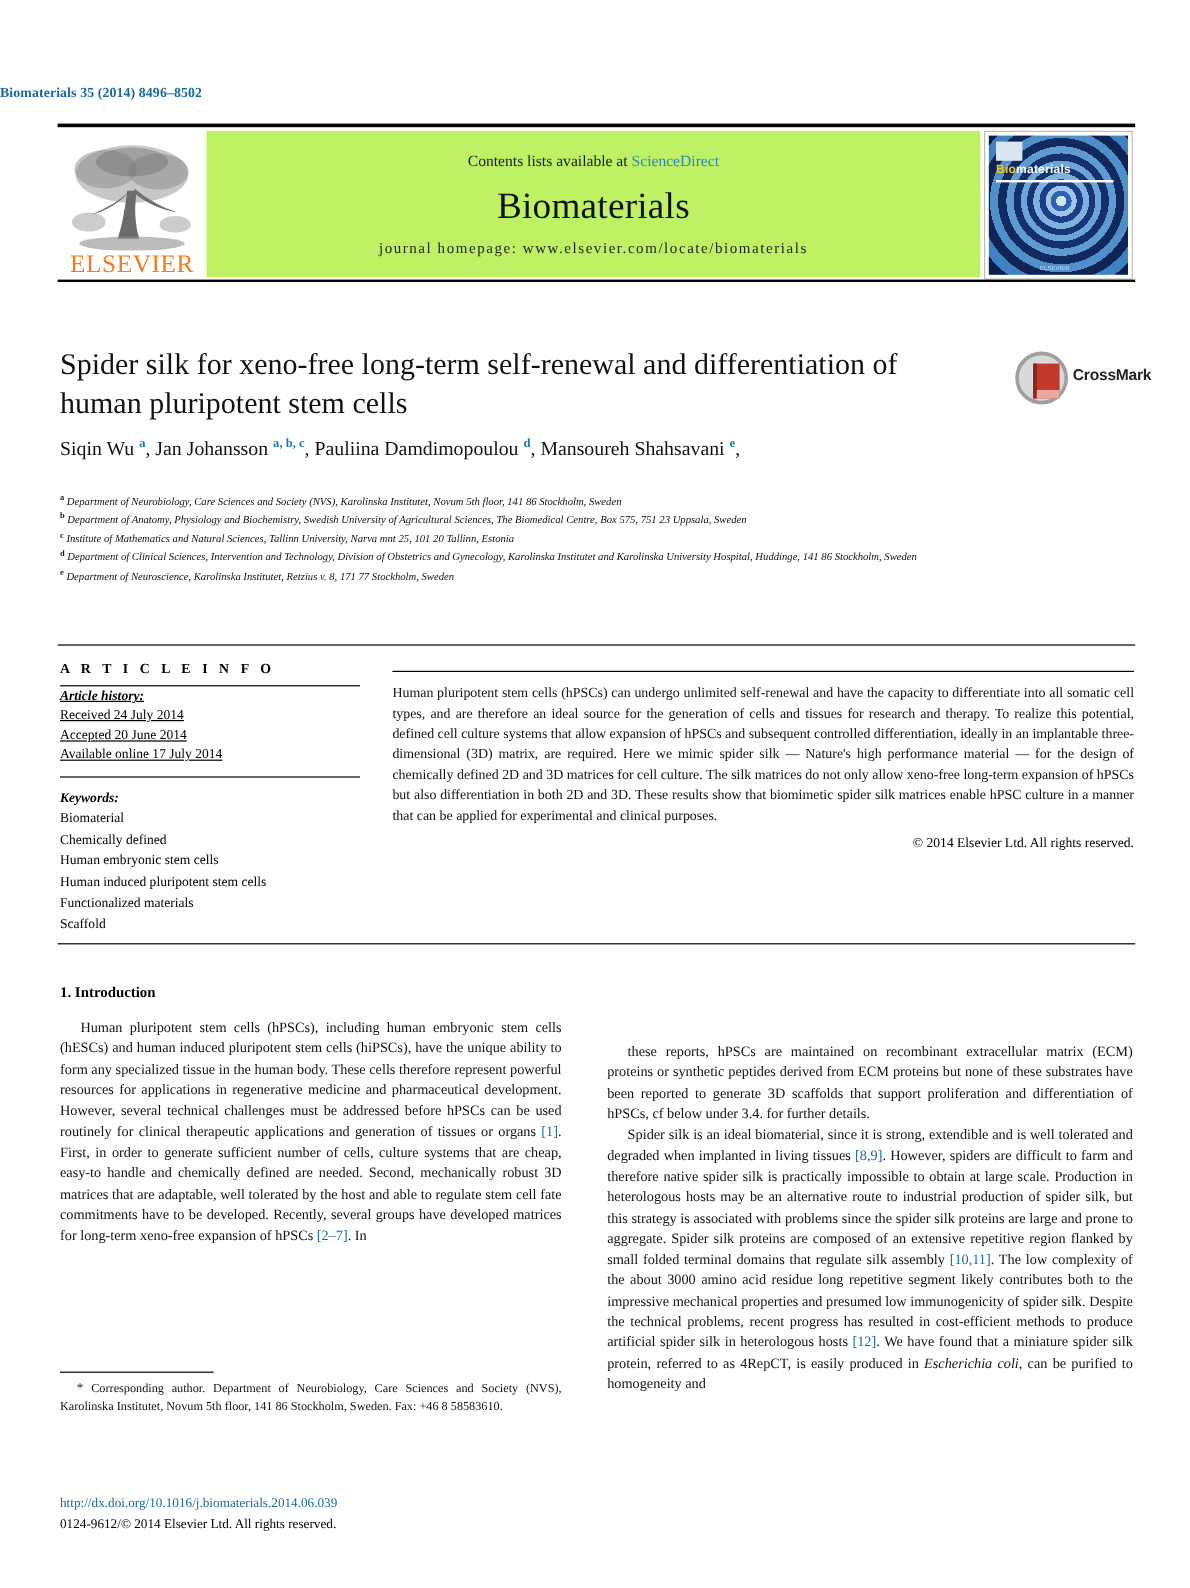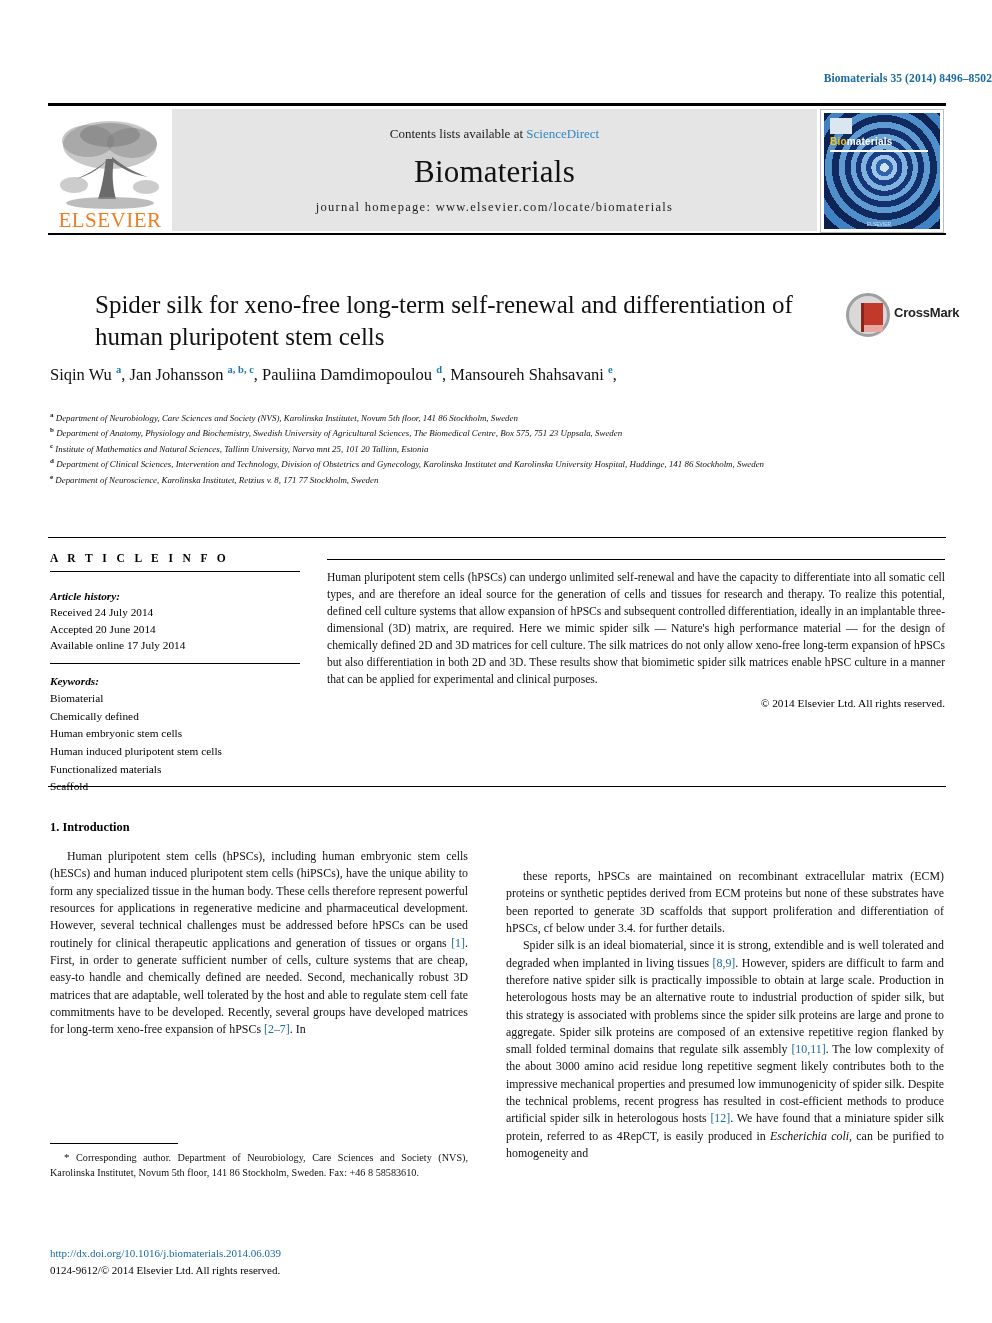--- a/index.html
+++ b/index.html
@@ -9,21 +9,21 @@
     font-family:"Liberation Serif", serif;
     color:#000;
     position:relative;
     overflow:hidden;
   }
   .page{position:relative;width:992px;height:1323px;}
 
   
   .runhead{
     position:absolute;left:0;top:72px;width:992px;
-    text-align:right;
+    text-align:left;
     font-family:"Liberation Serif",serif;
     font-size:11.5px;font-weight:bold;color:#1a6aa2;
     letter-spacing:0.1px;
   }
 
   
   .masthead{
     position:absolute;left:48px;top:103px;width:898px;height:133px;
   }
   .mast-rule-top{position:absolute;left:0;top:0;width:898px;height:3px;background:#000;}
@@ -35,21 +35,21 @@
   }
   .tree-box{width:112px;height:92px;position:relative;overflow:hidden;}
   .elsevier-word{
     font-family:"Liberation Serif",serif;
     font-size:21px;letter-spacing:0.5px;color:#ef7d22;line-height:1;
     margin-top:1px;
   }
 
   .mast-center{
     position:absolute;left:124px;top:6px;width:645px;height:122px;
-    background:#e5e5e5;
+    background:#bef264;
     display:flex;flex-direction:column;align-items:center;justify-content:center;
   }
   .contents-line{font-size:13px;color:#1a1a1a;margin-top:4px;}
   .contents-line .sd{color:#2f86c5;}
   .journal-name{
     font-family:"Liberation Serif",serif;
     font-size:31px;color:#111;margin-top:12px;margin-bottom:10px;letter-spacing:0.2px;
   }
   .homepage{
     font-size:12.5px;color:#222;letter-spacing:1.3px;margin-bottom:3px;
@@ -72,21 +72,21 @@
   }
   .cover-title .hl{color:#f5c518;}
   .cover-rule{position:absolute;left:9px;top:40px;width:98px;height:1.5px;background:#fff;}
   .cover-badge{position:absolute;left:9px;top:8px;width:22px;height:16px;background:#dbe7f0;}
   .cover-foot{position:absolute;left:0;bottom:5px;width:116px;text-align:center;
     font-size:5px;color:#cfe0ef;font-family:"Liberation Sans",sans-serif;}
 
   
   .title{
     position:absolute;left:50px;top:289px;width:740px;
-    font-size:25px;line-height:1.26;color:#111;margin-left:45px;
+    font-size:25px;line-height:1.26;color:#111;
   }
   .crossmark{
     position:absolute;left:846px;top:293px;width:100px;height:46px;
   }
   .cm-circle{
     position:absolute;left:0;top:0;width:44px;height:44px;border-radius:50%;
     background:#d9d9d9;border:3px solid #9f9f9f;box-sizing:border-box;
   }
   .cm-book{position:absolute;left:12px;top:7px;width:19px;height:29px;background:#c0392b;
     border-left:3px solid #8b231a;}
@@ -115,21 +115,21 @@
   .info-col{position:absolute;left:50px;top:552px;width:250px;}
   .abs-col{position:absolute;left:327px;top:552px;width:618px;}
 
   .hdr-spaced{
     font-family:"Liberation Serif",serif;
     font-size:11.5px;font-weight:bold;letter-spacing:3.4px;color:#000;
   }
   .thin-rule{height:1px;background:#000;margin-top:7px;}
   .thin-rule2{height:1px;background:#000;margin-top:9px;}
 
-  .hist{margin-top:16px;font-size:11.3px;line-height:1.45;}
+  .hist{margin-top:0;font-size:11.3px;line-height:1.45;text-decoration:underline;}
   .hist .it{font-style:italic;font-weight:bold;}
   .kw{margin-top:9px;font-size:11.3px;line-height:1.56;}
   .kw .it{font-style:italic;font-weight:bold;}
 
   .abstract{
     margin-top:9px;font-size:11.6px;line-height:1.47;text-align:justify;color:#111;
   }
   .copyright{margin-top:9px;font-size:11.3px;text-align:right;}
 
   .sec-rule-bot{position:absolute;left:48px;top:786px;width:898px;height:1px;background:#000;}

